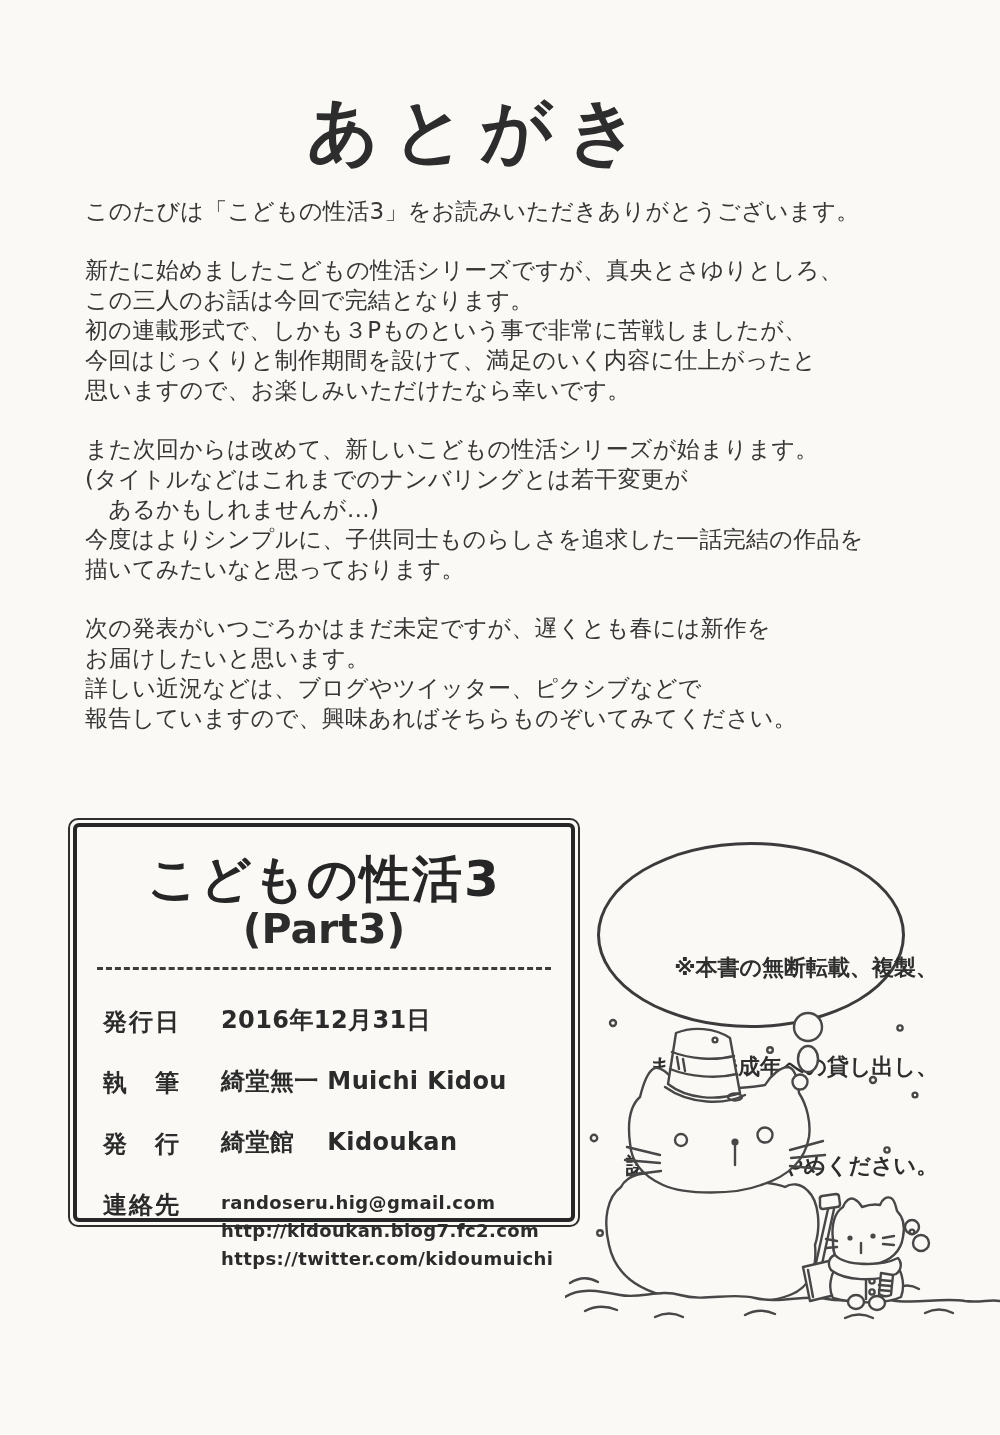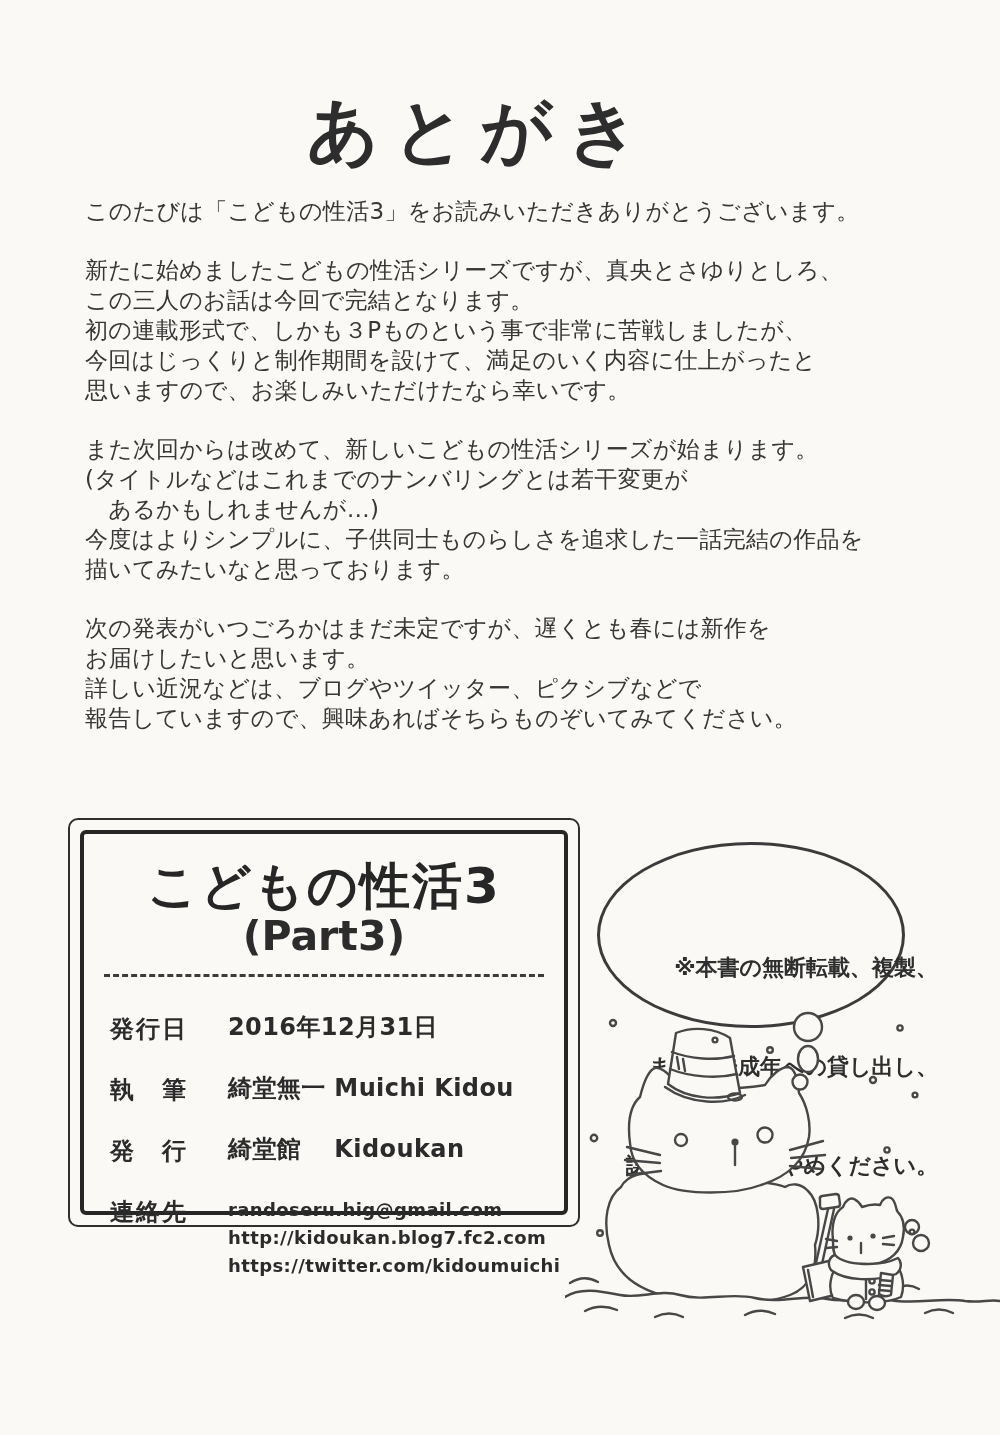--- a/index.html
+++ b/index.html
@@ -15,21 +15,21 @@
   }
   .afterword{
     position:absolute;left:85px;top:196px;width:840px;
     font-size:23px;line-height:30px;letter-spacing:.3px;color:#373737;
   }
   .afterword p{margin:0 0 29px 0;}
   .afterword .line{white-space:pre;}
   
   .colophon{
     position:absolute;left:68px;top:818px;width:512px;height:409px;
-    border:2.5px solid #2f2f2f;border-radius:10px;padding:10px;
+    border:2.5px solid #2f2f2f;border-radius:10px;padding:3px;
     box-sizing:border-box;background:#faf9f5;
   }
   .colophon-inner{
     height:100%;box-sizing:border-box;
     border:4px solid #262626;border-radius:6px;
     padding:24px 18px 0 18px;
   }
   .c-title{
     text-align:center;font-size:50px;font-weight:900;letter-spacing:2px;
     color:#262626;line-height:56px;

